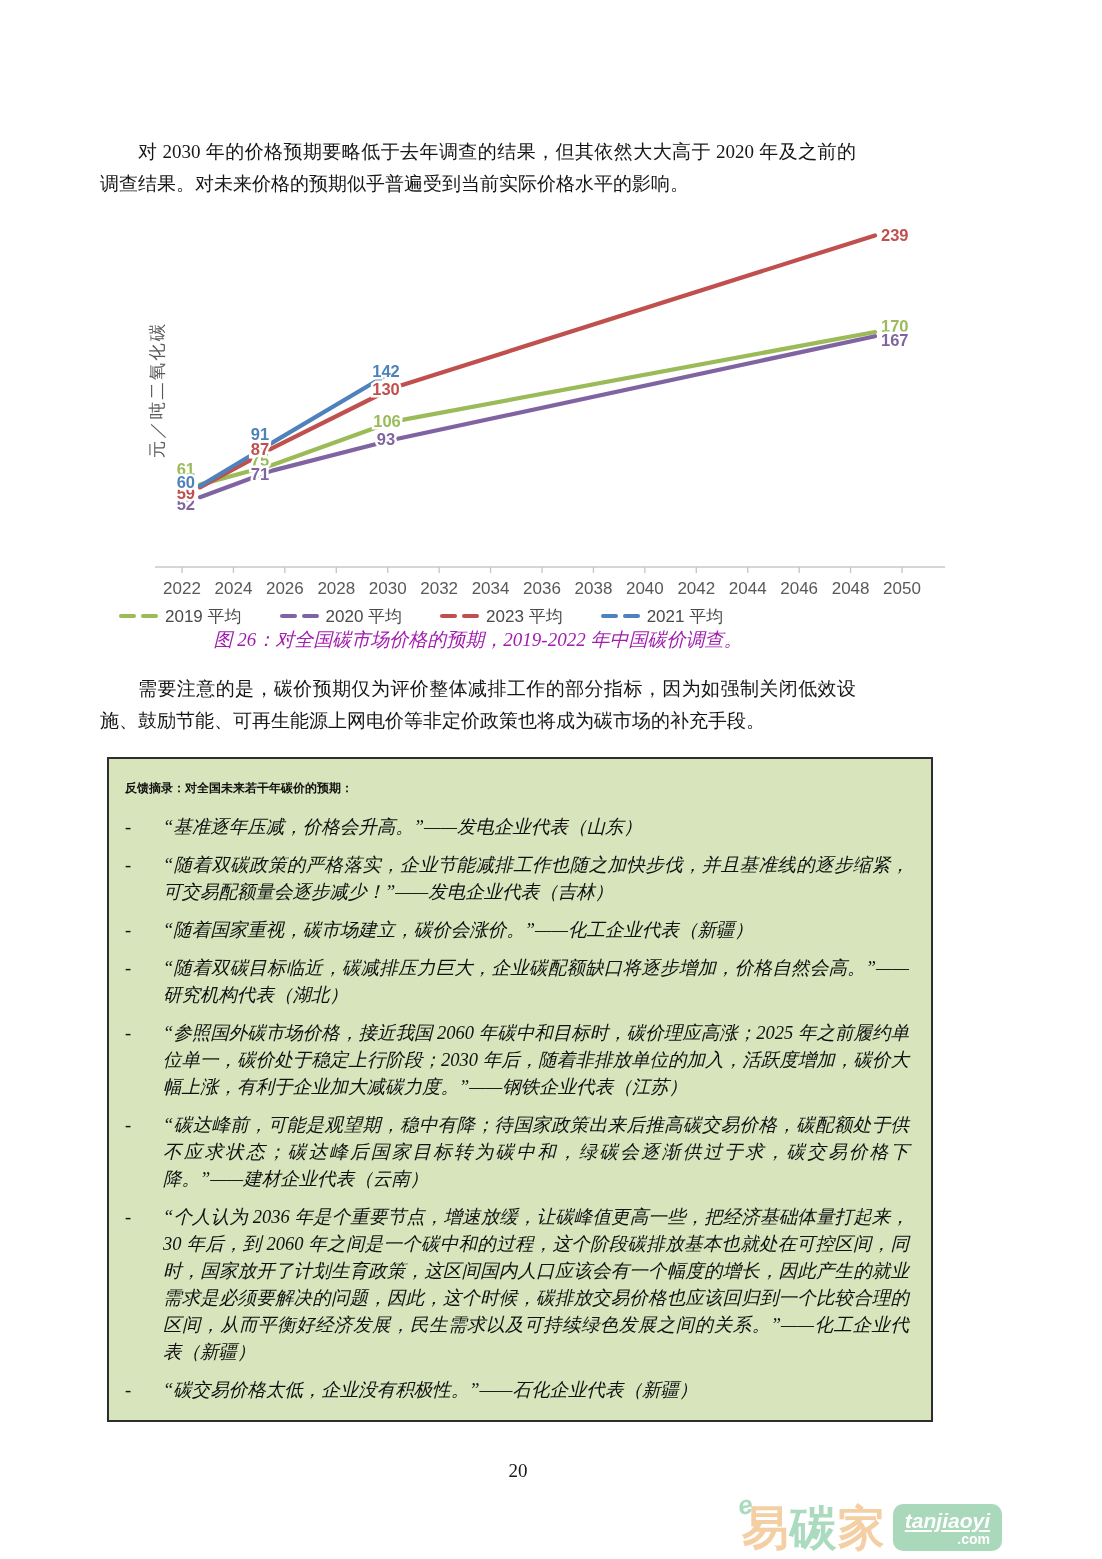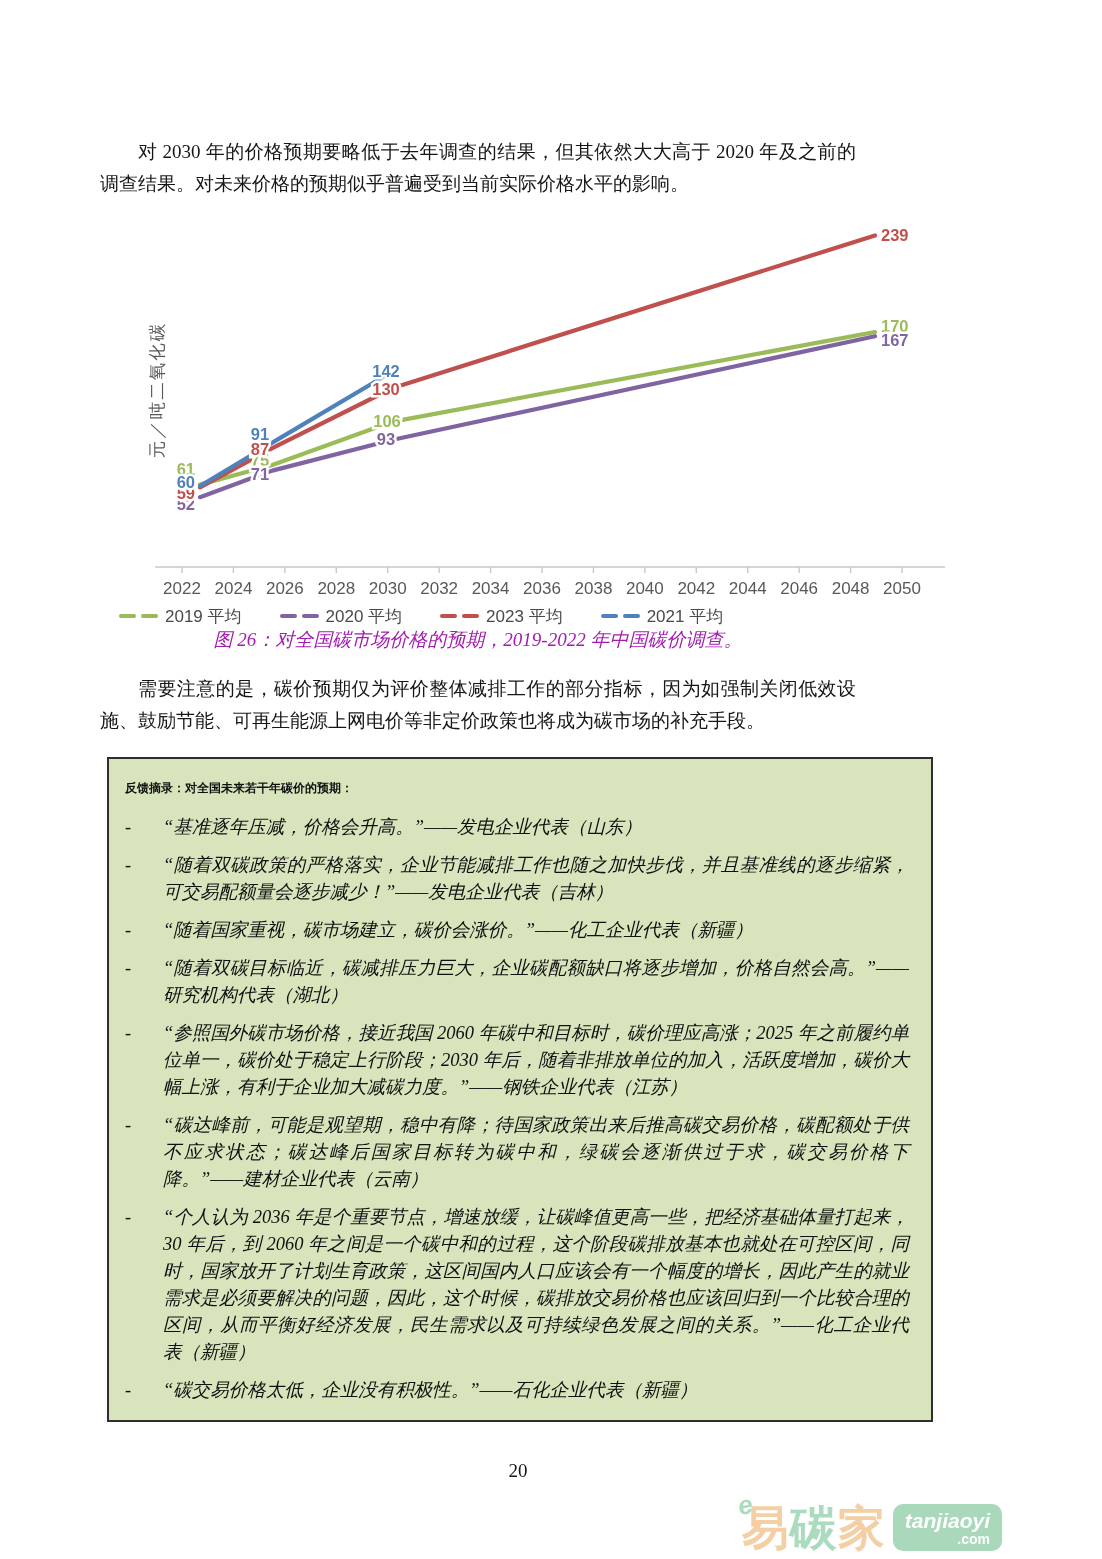--- a/index.html
+++ b/index.html
@@ -84,21 +84,21 @@
     font-size:26px;font-weight:bold;font-style:italic;
     transform:rotate(-12deg);
   }
   .wm-badge{
     margin-left:7px;
     border-radius:10px;
     padding:5px 12px 4px 12px;
     display:flex;flex-direction:column;align-items:flex-end;
     color:#ffffff;
   }
-  .wm-domain{font-size:21px;font-weight:bold;font-style:italic;line-height:1.1;}
+  .wm-domain{font-size:21px;font-weight:bold;font-style:italic;line-height:1.1;text-decoration:underline;}
   .wm-tld{font-size:14px;font-weight:bold;line-height:1.1;}
 </style>
 </head>
 <body>
 
 <div class="page">
 
   <p class="body-para">对 2030 年的价格预期要略低于去年调查的结果，但其依然大大高于 2020 年及之前的调查结果。对未来价格的预期似乎普遍受到当前实际价格水平的影响。</p>
 
   <div class="chart-block">

